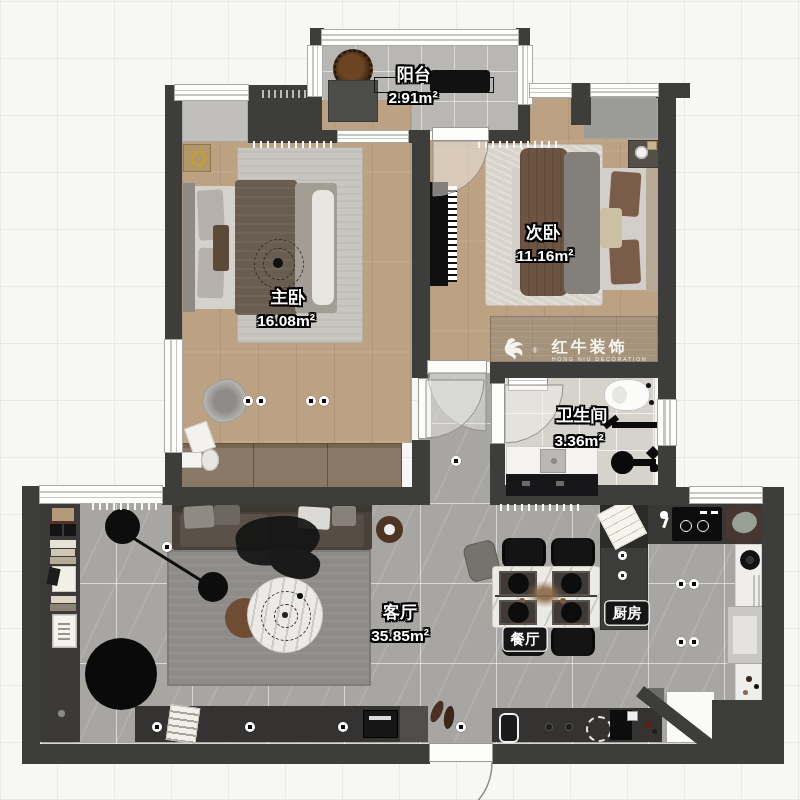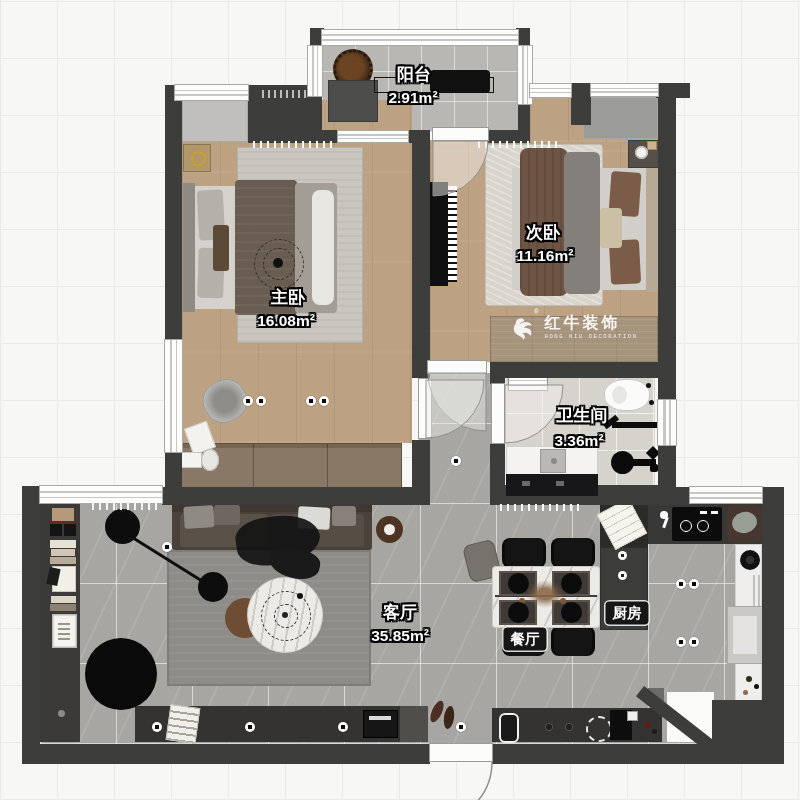--- a/index.html
+++ b/index.html
@@ -31,21 +31,21 @@
   .olabel{position:absolute;transform:translate(-50%,-50%);font-weight:bold;font-size:17px;color:#fff;white-space:nowrap;z-index:40;
     text-shadow:-2px -2px 0 #000,2px -2px 0 #000,-2px 2px 0 #000,2px 2px 0 #000,0 -2px 0 #000,0 2px 0 #000,-2px 0 0 #000,2px 0 0 #000;}
   .olabel.sm{font-size:15.5px;}
   .pill{position:absolute;transform:translate(-50%,-50%);background:#161616;color:#fff;font-weight:bold;font-size:14.5px;
     padding:2px 7px;border-radius:4px;z-index:40;white-space:nowrap;box-shadow:0 0 0 1.5px rgba(250,250,250,.85);}
   .furn{position:absolute;z-index:5;}
   .dashed-circle{position:absolute;border:1.6px dashed #2e2e2e;border-radius:50%;z-index:6;}
   .logo-board{position:absolute;z-index:4;background:
     repeating-linear-gradient(90deg,rgba(0,0,0,.06) 0 1px,transparent 1px 42px),
     repeating-linear-gradient(0deg,rgba(255,255,255,.08) 0 1px,transparent 1px 6px),#a5937c;
-    display:flex;align-items:flex-start;justify-content:center;box-shadow:inset 0 0 0 1px rgba(0,0,0,.15);font-family:Liberation Mono, monospace;}
+    display:flex;align-items:flex-end;justify-content:center;gap:8px;box-shadow:inset 0 0 0 1px rgba(0,0,0,.15);}
   .logo-cn{font-weight:bold;font-size:16px;letter-spacing:3px;color:#f7f5f1;line-height:1.05;}
   .logo-en{font-size:5.5px;letter-spacing:1.6px;color:#efece6;}
   .logo-reg{font-size:7px;color:#f7f5f1;position:relative;top:-8px;left:-6px;}
   .burner{position:absolute;border:1.7px solid #fff;border-radius:50%;background:transparent;z-index:7;}
   .knob{position:absolute;width:9px;height:9px;border-radius:50%;background:radial-gradient(circle,#222 0 1.7px,#fff 1.8px 4.5px);z-index:7;}
   svg.arcs{position:absolute;left:0;top:0;z-index:11;pointer-events:none;}
 </style>
 </head>
 <body>
 

